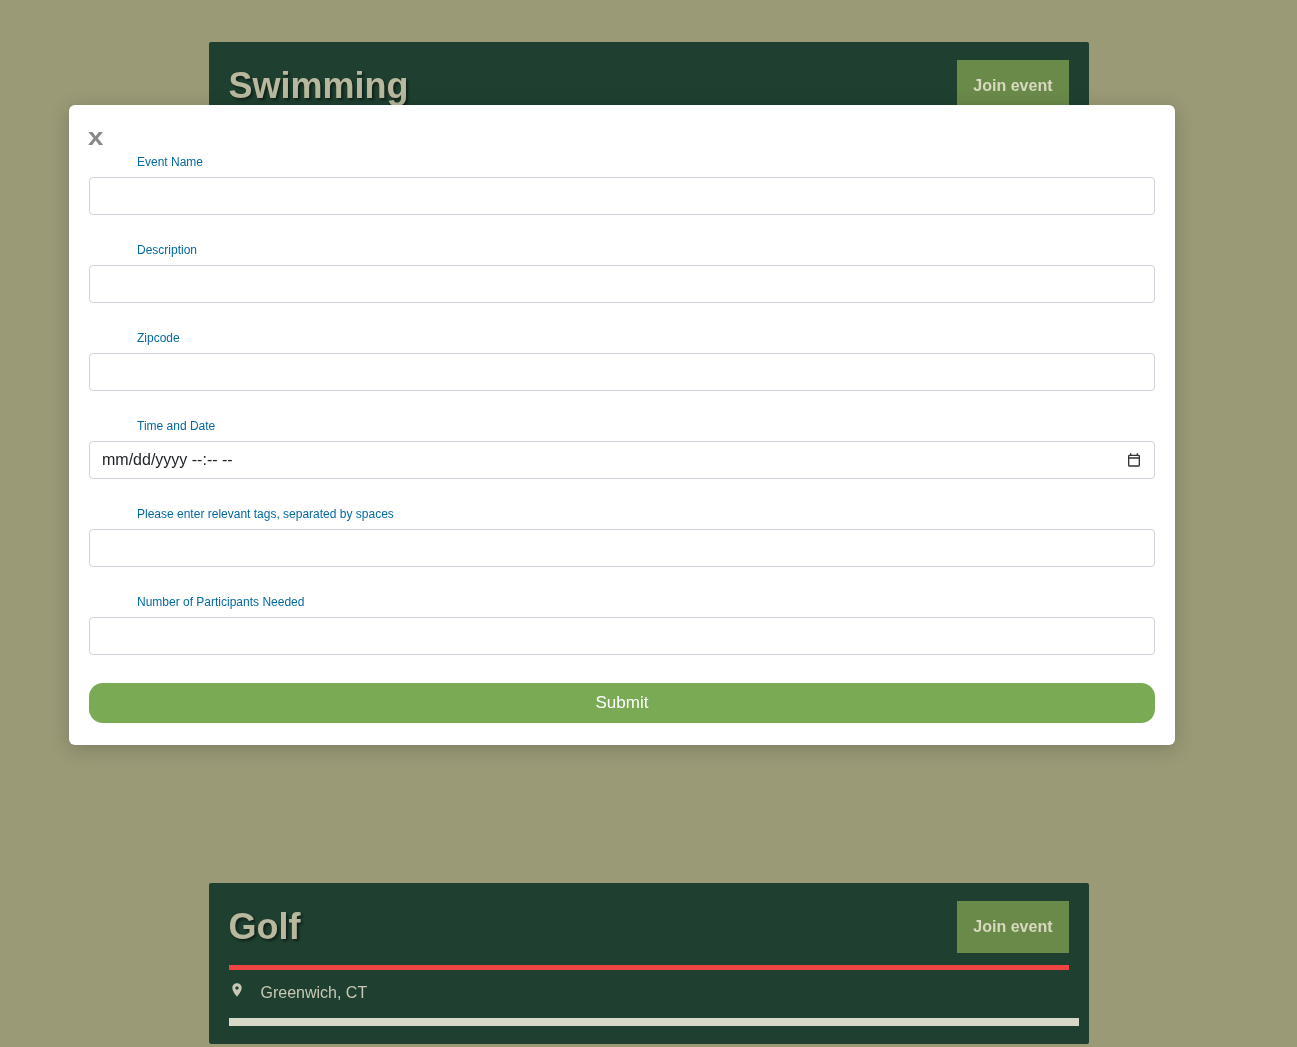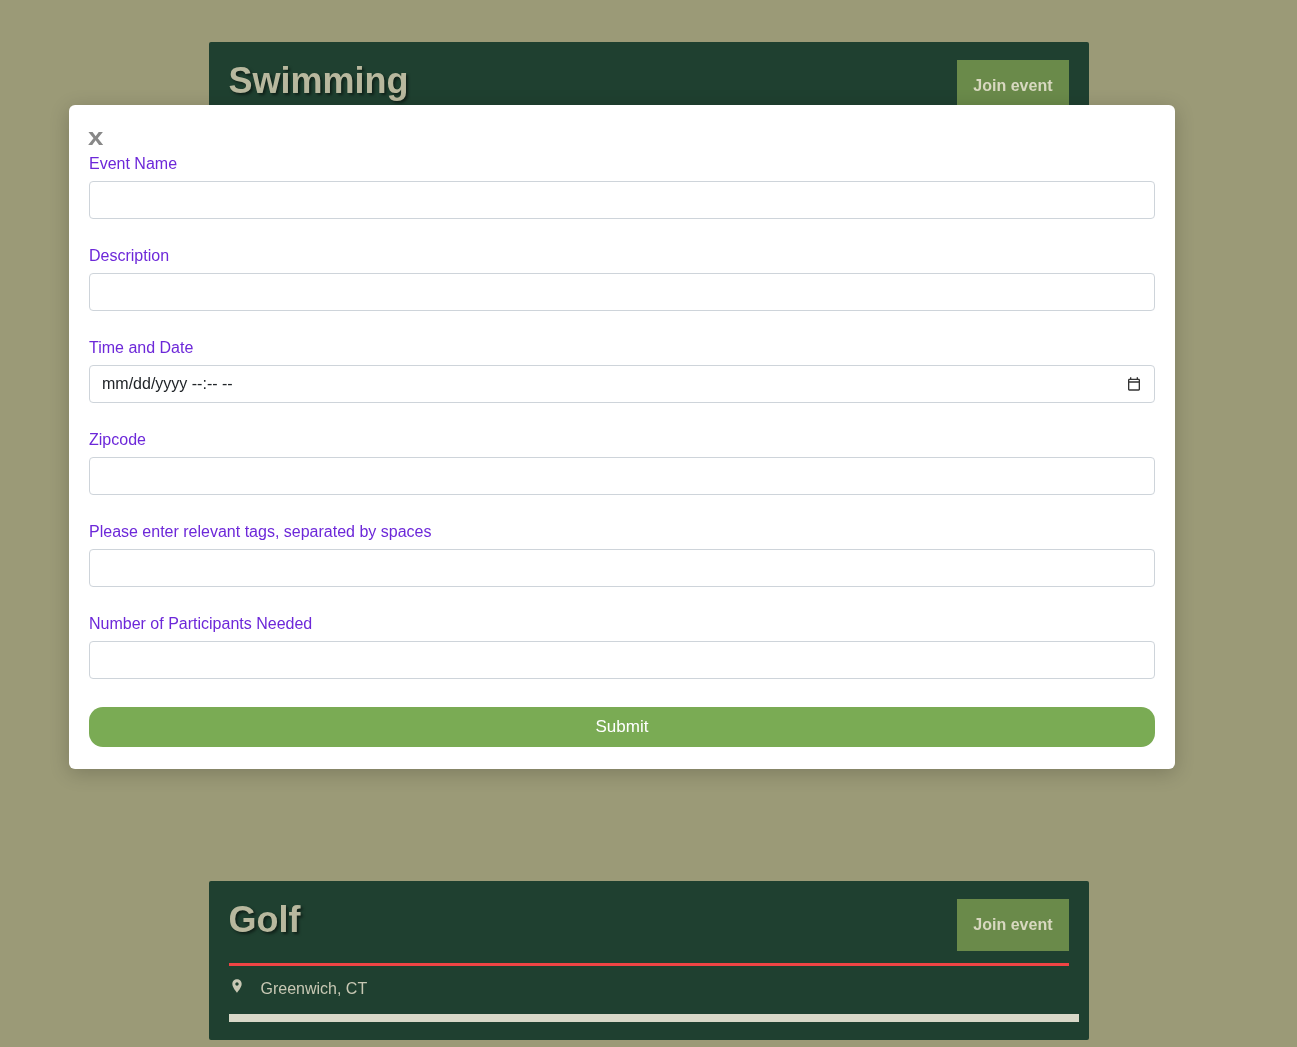--- a/index.html
+++ b/index.html
@@ -25,23 +25,23 @@
     }
     .event-card-1 {
       margin-top: 42px;
     }
     .event-card-2 {
       margin-top: 736px;
     }
     .card-header {
       display: flex;
       justify-content: space-between;
-      align-items: flex-start;
+      align-items: center;
       padding-bottom: 12px;
-      border-bottom: 3px solid #ef4444;
+      border-bottom: 5px solid #ef4444;
     }
     .card-title {
       font-size: 36px;
       font-weight: 600;
       color: #b8b89e;
       text-shadow: 2px 2px 3px rgba(0,0,0,0.5);
     }
     .join-button {
       background-color: #6a8a4a;
       color: #d8d8c0;
@@ -104,23 +104,24 @@
       display: inline-block;
       transform: scaleX(1.15);
       line-height: 1;
       margin-bottom: 6px;
     }
     .form-group {
       margin-bottom: 28px;
     }
     .form-label {
       display: block;
-      font-size: 16px;
-      color: #6d28d9;
+      font-size: 12px;
+      color: #0369a1;
       margin-bottom: 8px;
+      margin-left: 48px;
     }
     .form-input {
       width: 100%;
       padding: 8px 12px;
       border: 1px solid #ced4da;
       border-radius: 4px;
       font-size: 16px;
       height: 38px;
       background-color: #fff;
     }
@@ -193,37 +194,37 @@
     <label class="form-label">Event Name</label>
     <input type="text" class="form-input" value="" style="">
   </div>
 
   <div class="form-group">
     <label class="form-label">Description</label>
     <input type="text" class="form-input" value="" style="">
   </div>
 
   <div class="form-group">
+    <label class="form-label">Zipcode</label>
+    <input type="text" class="form-input" value="" style="">
+  </div>
+
+  <div class="form-group">
     <label class="form-label">Time and Date</label>
     <div class="datetime-input">
       <span class="datetime-placeholder">mm/dd/yyyy --:-- --</span>
       <span class="cal-mini-icon">
         <svg viewBox="0 0 24 24">
             <path d="M19 4h-1V2h-2v2H8V2H6v2H5c-1.1 0-2 .9-2 2v14c0 1.1.9 2 2 2h14c1.1 0 2-.9 2-2V6c0-1.1-.9-2-2-2zm0 16H5V10h14v10zm0-12H5V6h14v2z"></path>
           </svg>
       </span>
     </div>
   </div>
 
   <div class="form-group">
-    <label class="form-label">Zipcode</label>
-    <input type="text" class="form-input" value="" style="">
-  </div>
-
-  <div class="form-group">
     <label class="form-label">Please enter relevant tags, separated by spaces</label>
     <input type="text" class="form-input" value="" style="">
   </div>
 
   <div class="form-group">
     <label class="form-label">Number of Participants Needed</label>
     <input type="text" class="form-input" value="" style="">
   </div>
 
   <button class="submit-button">Submit</button>

